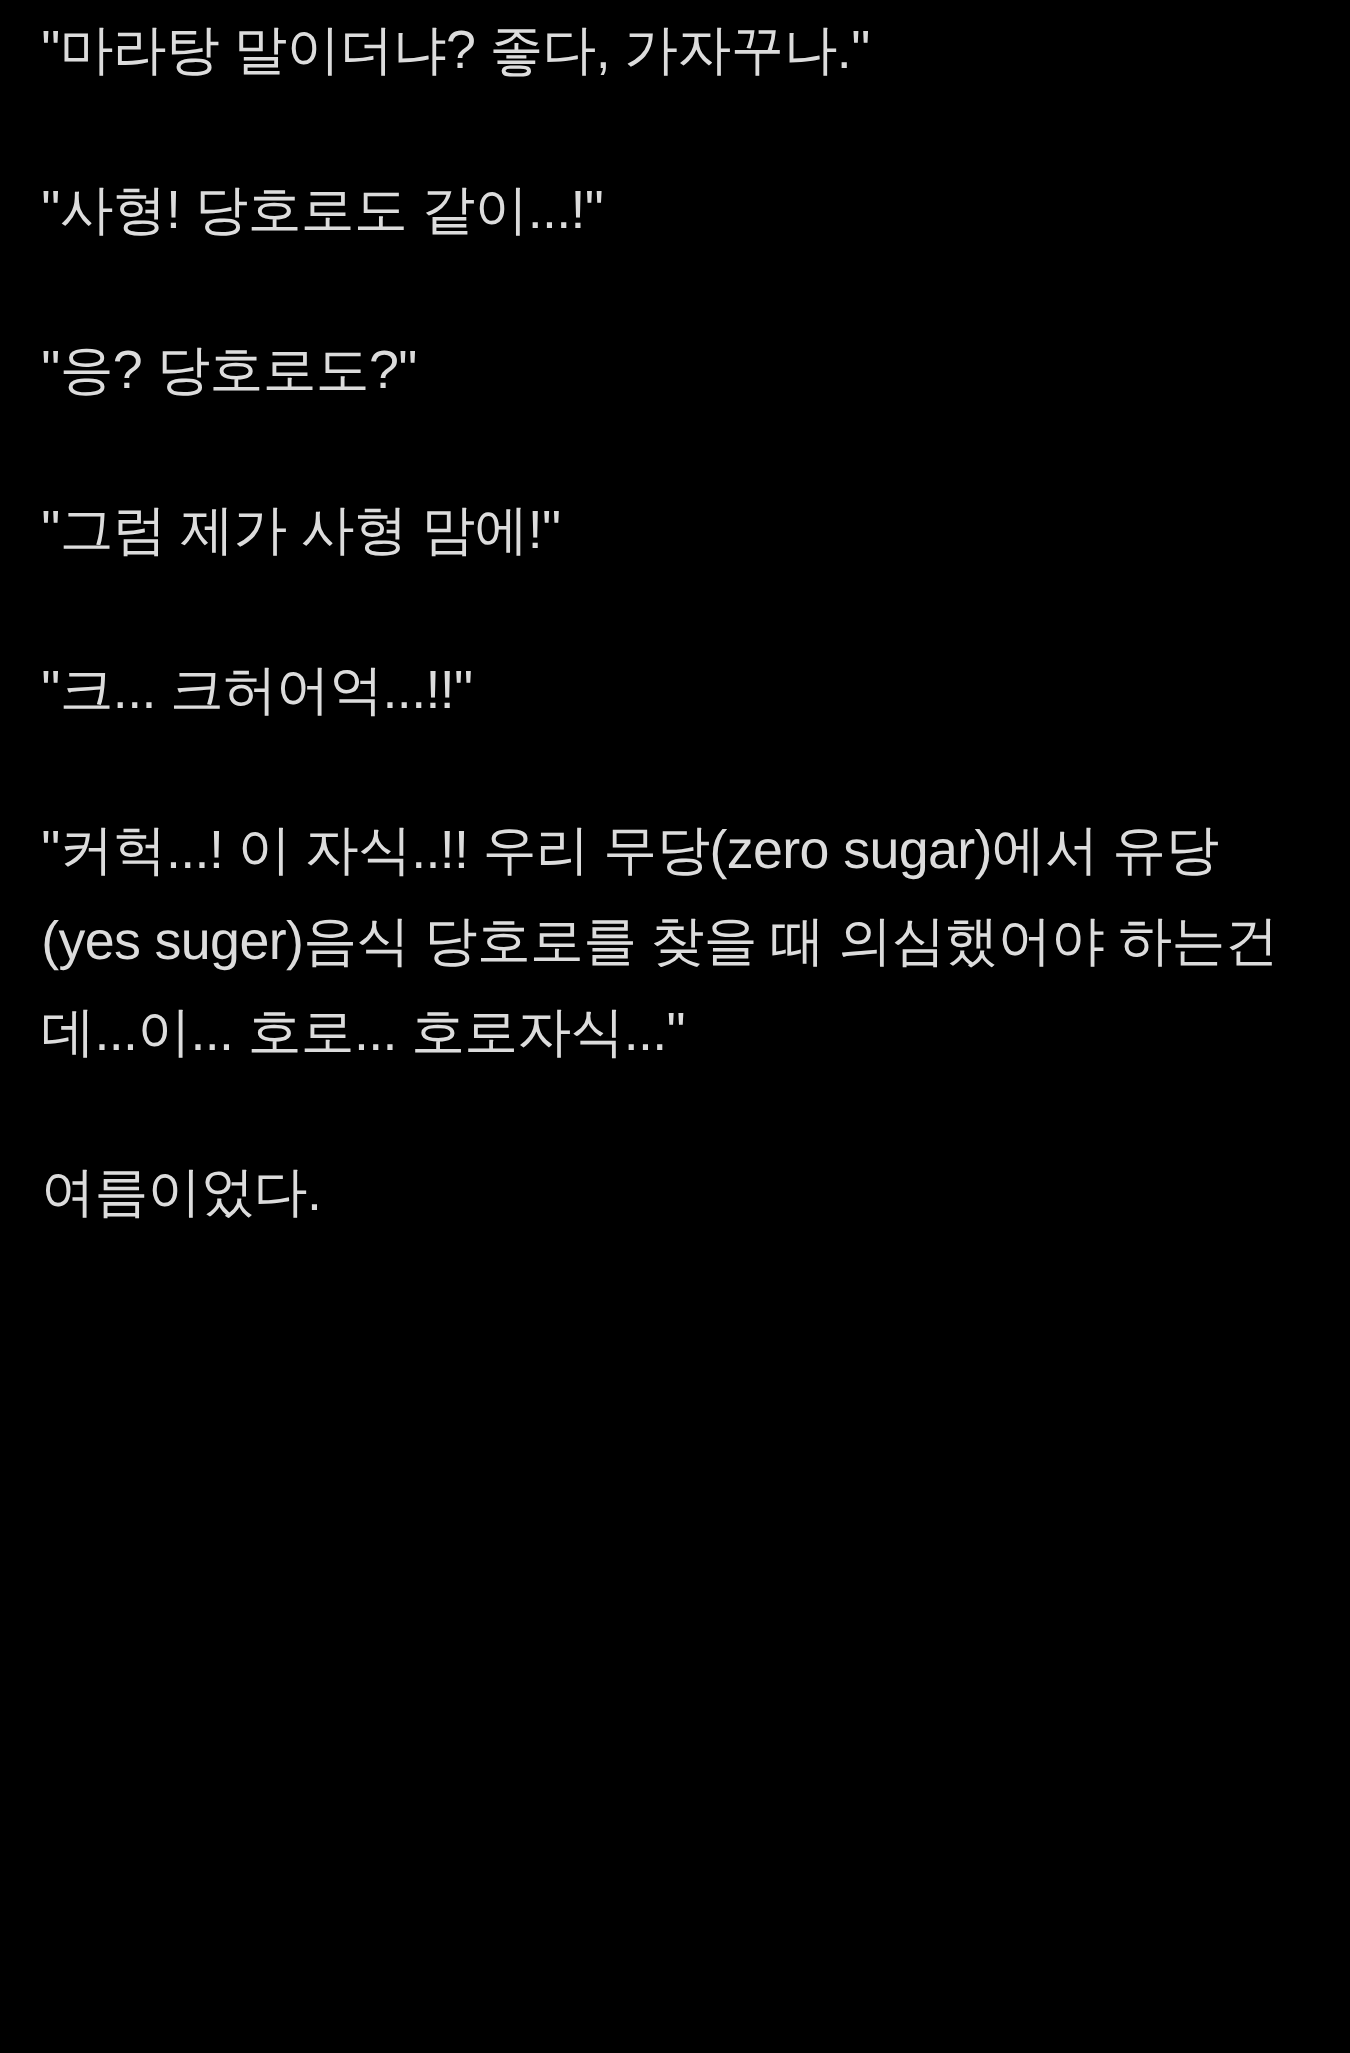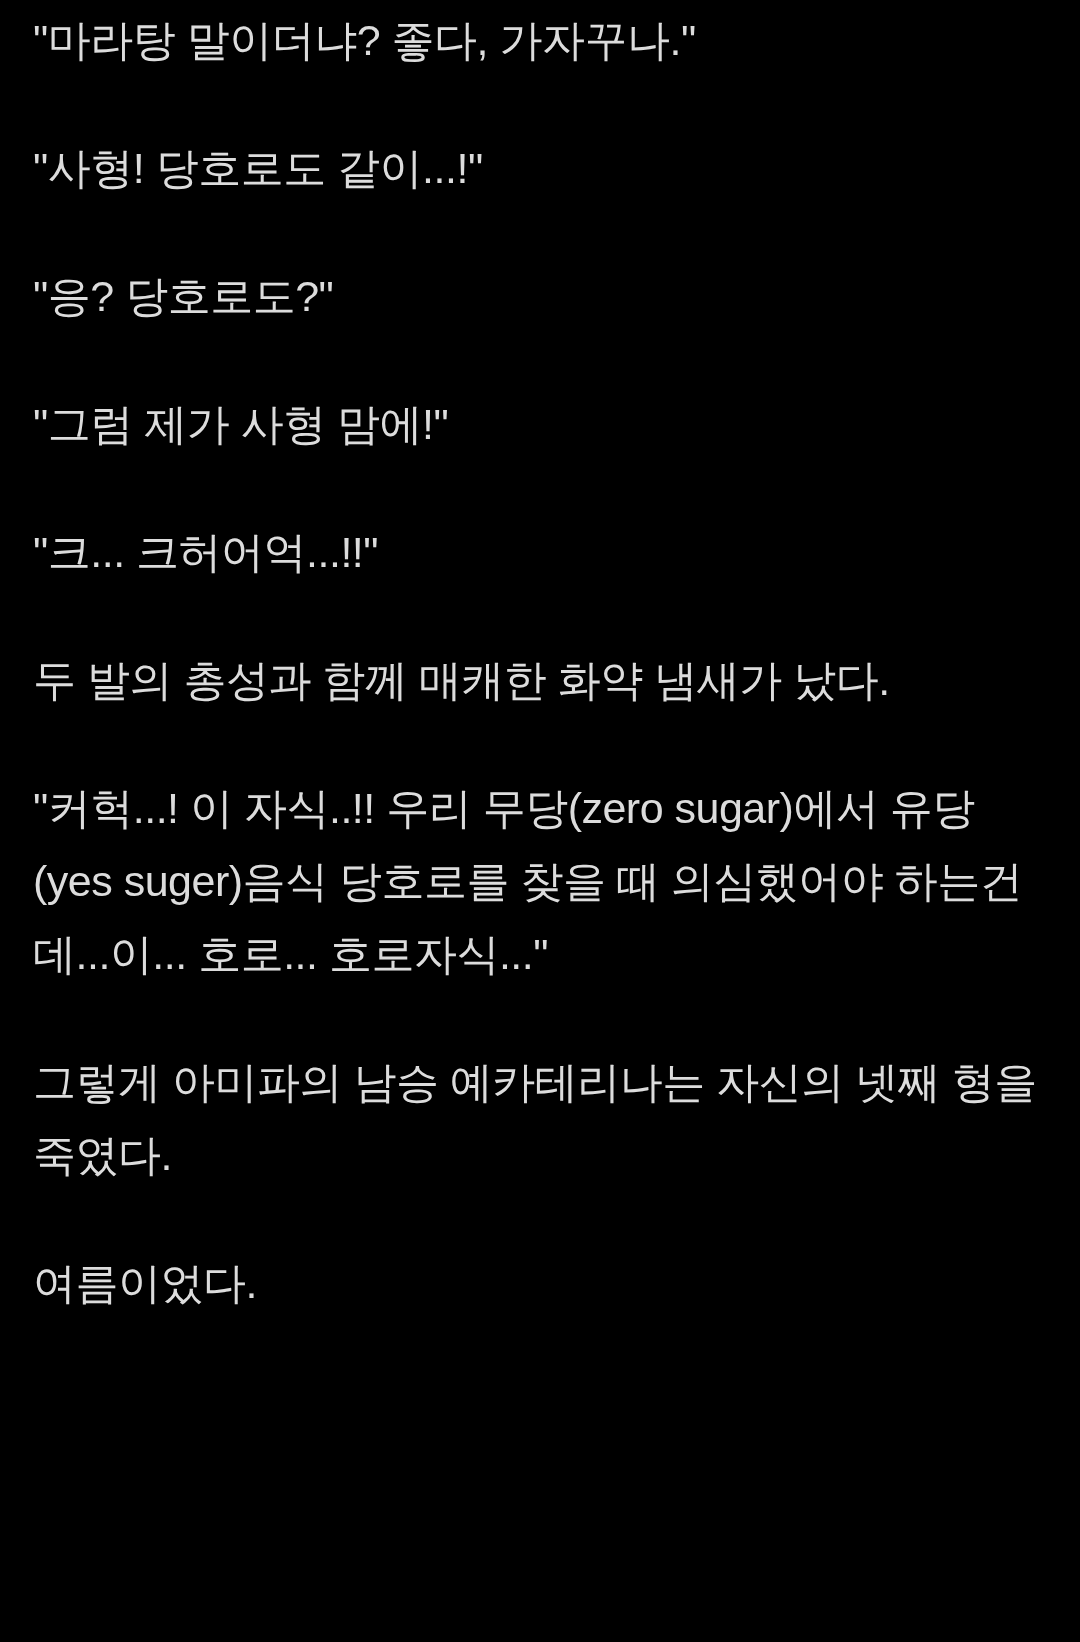--- a/index.html
+++ b/index.html
@@ -34,21 +34,18 @@
 </head>
 <body style="background: rgb(0, 0, 0);">
 
 <div class="reader" style="color: rgb(220, 220, 220);">
   <div>
       <p class="para">"마라탕 말이더냐? 좋다, 가자꾸나."</p>
       <p class="para">"사형! 당호로도 같이...!"</p>
       <p class="para">"응? 당호로도?"</p>
       <p class="para">"그럼 제가 사형 맘에!"</p>
       <p class="para">"크... 크허어억...!!"</p>
-      <p class="para">두 발의 총성과 함께 매캐한 화약 냄새가 났다.</p>
       <p class="para">"커헉...! 이 자식..!! 우리 무당(zero sugar)에서 유당
 (yes suger)음식 당호로를 찾을 때 의심했어야 하는건
 데...이... 호로... 호로자식..."</p>
-      <p class="para">그렇게 아미파의 남승 예카테리나는 자신의 넷째 형을
-죽였다.</p>
       <p class="para">여름이었다.</p>
     </div>
 </div>
 
 </body></html>

